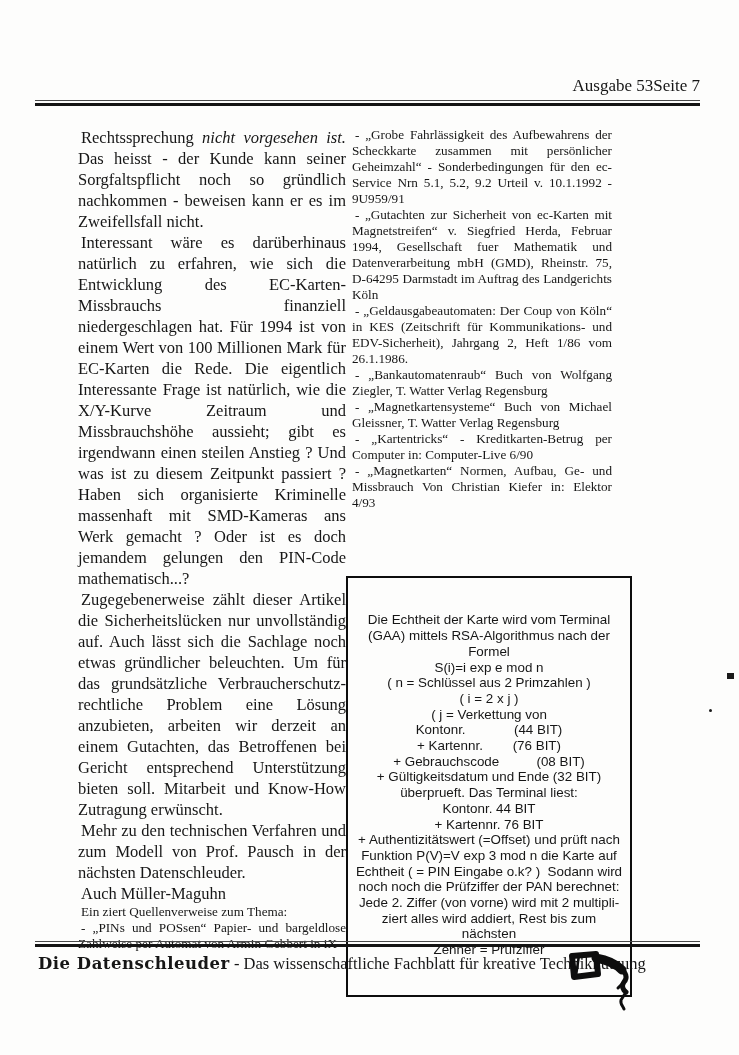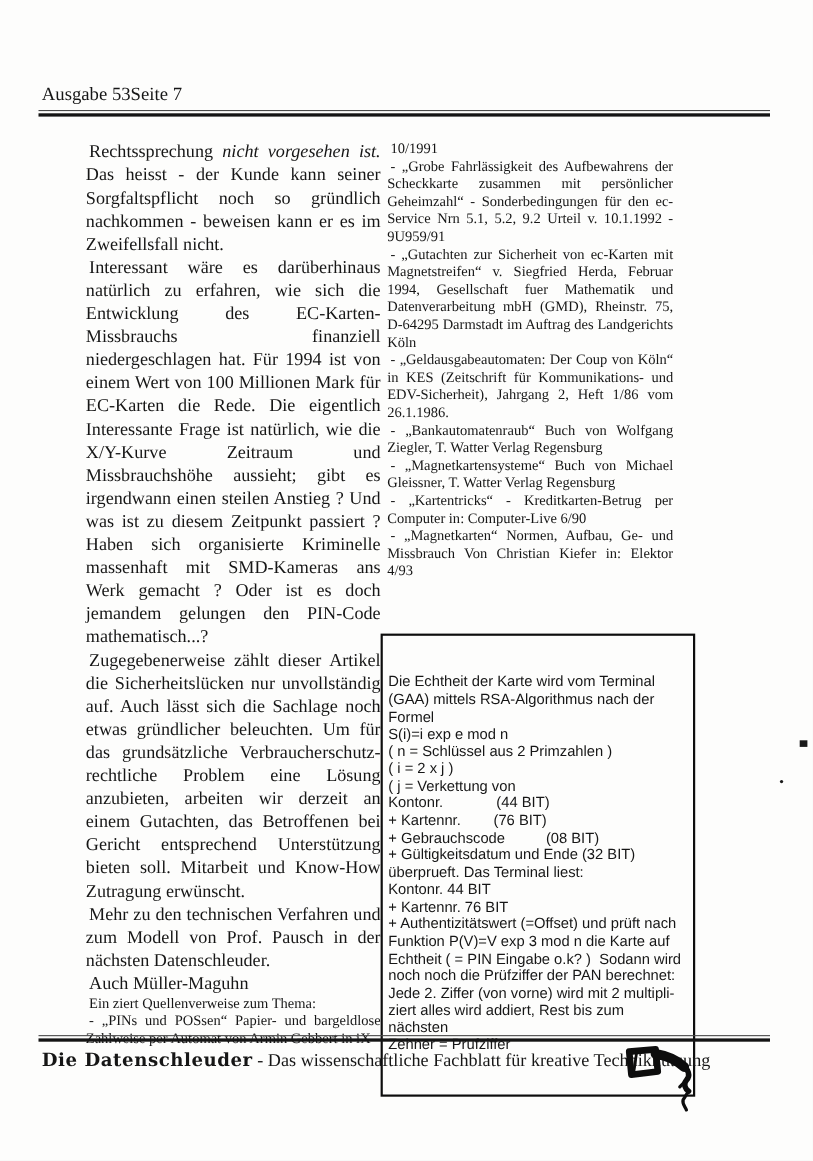--- a/index.html
+++ b/index.html
@@ -12,21 +12,21 @@
     position:relative;
     width:739px;height:1055px;
     margin:0 auto;
     background:#fdfdfc;
     color:#161616;
     overflow:hidden;
   }
   
   .hdr{
     position:absolute;top:76px;left:38px;right:39px;
-    display:flex;justify-content:flex-start;
+    display:flex;justify-content:flex-end;
     font-size:17px;
   }
   .rule-thin{position:absolute;left:35px;right:39px;height:1px;background:#4a4a4a;}
   .rule-thick{position:absolute;left:35px;right:39px;height:3px;background:#141414;}
   
   .col{
     position:absolute;top:127px;
     text-align:justify;
   }
   .col-left{
@@ -44,20 +44,21 @@
   
   .info-box{
     position:absolute;top:576px;left:346px;width:286px;
     border:2px solid #0d0d0d;
     background:#fdfdfc;
     box-sizing:border-box;
     padding:3px 5px 6px 5px;
     font-family:"Liberation Sans", sans-serif;
     font-size:13.4px;line-height:15.7px;
     white-space:pre-wrap;
+    text-align:center;
   }
   
   .ftr-text{
     position:absolute;top:954px;left:38px;
     font-size:16.5px;
   }
   .brand{
     font-weight:bold;
     font-family:"DejaVu Serif", serif;
     letter-spacing:0.5px;
@@ -86,21 +87,20 @@
     <p><span>Rechtssprechung </span><span class="italic">nicht vorgesehen ist.</span><span> Das heisst - der Kunde kann seiner Sorgfaltspflicht noch so gründlich nachkommen - beweisen kann er es im Zweifellsfall nicht.</span></p>
     <p>Interessant wäre es darüberhinaus natürlich zu erfahren, wie sich die Entwicklung des EC-Karten-Missbrauchs finanziell niedergeschlagen hat. Für 1994 ist von einem Wert von 100 Millionen Mark für EC-Karten die Rede. Die eigentlich Interessante Frage ist natürlich, wie die X/Y-Kurve Zeitraum und Missbrauchshöhe aussieht; gibt es irgendwann einen steilen Anstieg ? Und was ist zu diesem Zeitpunkt passiert ? Haben sich organisierte Kriminelle massenhaft mit SMD-Kameras ans Werk gemacht ? Oder ist es doch jemandem gelungen den PIN-Code mathematisch...?</p>
     <p>Zugegebenerweise zählt dieser Artikel die Sicherheitslücken nur unvollständig auf. Auch lässt sich die Sachlage noch etwas gründlicher beleuchten. Um für das grundsätzliche Verbraucherschutz-rechtliche Problem eine Lösung anzubieten, arbeiten wir derzeit an einem Gutachten, das Betroffenen bei Gericht entsprechend Unterstützung bieten soll. Mitarbeit und Know-How Zutragung erwünscht.</p>
     <p>Mehr zu den technischen Verfahren und zum Modell von Prof. Pausch in der nächsten Datenschleuder.</p>
     <p class="byline">Auch Müller-Maguhn</p>
     <p class="small">Ein ziert Quellenverweise zum Thema:</p>
     <p class="small">- „PINs und POSsen“ Papier- und bargeldlose Zahlweise per Automat von Armin Gebbert in iX</p>
   </div>
 
   <div class="col col-right">
-    <p>10/1991</p>
     <p> - „Grobe Fahrlässigkeit des Aufbewahrens der Scheckkarte zusammen mit persönlicher Geheimzahl“ - Sonderbedingungen für den ec-Service Nrn 5.1, 5.2, 9.2 Urteil v. 10.1.1992 - 9U959/91</p>
     <p>- „Gutachten zur Sicherheit von ec-Karten mit Magnetstreifen“ v. Siegfried Herda, Februar 1994, Gesellschaft fuer Mathematik und Datenverarbeitung mbH (GMD), Rheinstr. 75, D-64295 Darmstadt im Auftrag des Landgerichts Köln</p>
     <p>- „Geldausgabeautomaten: Der Coup von Köln“ in KES (Zeitschrift für Kommunikations- und EDV-Sicherheit), Jahrgang 2, Heft 1/86 vom 26.1.1986.</p>
     <p> - „Bankautomatenraub“ Buch von Wolfgang Ziegler, T. Watter Verlag Regensburg</p>
     <p> - „Magnetkartensysteme“ Buch von Michael Gleissner, T. Watter Verlag Regensburg</p>
     <p> - „Kartentricks“ - Kreditkarten-Betrug per Computer in: Computer-Live 6/90</p>
     <p> - „Magnetkarten“ Normen, Aufbau, Ge- und Missbrauch Von Christian Kiefer in: Elektor 4/93</p>
   </div>
 
   <div class="info-box">

